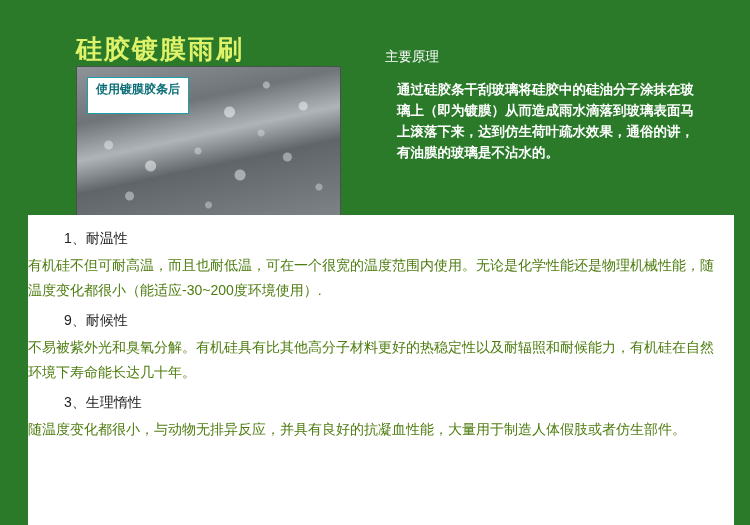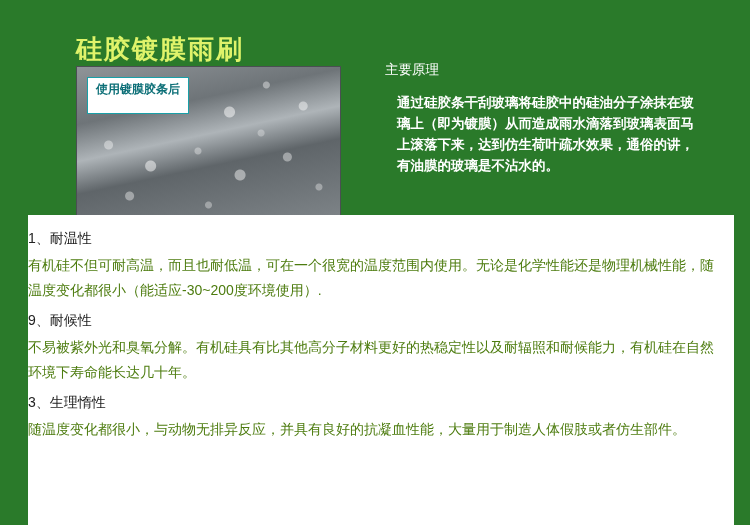--- a/index.html
+++ b/index.html
@@ -99,21 +99,21 @@
   .intro {
     position: absolute;
     left: 357px;
     top: 36px;
     width: 330px;
     color: #ffffff;
     font-size: 13.5px;
     line-height: 21px;
   }
   .intro-title {
-    margin: 13px 0 2px 0;
+    margin: 0 0 2px 0;
     font-size: 13.5px;
     font-weight: normal;
     color: #ffffff;
   }
   .intro-body {
     margin: 12px;
     font-weight: bold;
   }
   .body {
     position: absolute;
@@ -127,20 +127,21 @@
   }
   .sec {
     margin: 0 0 0 0;
   }
   .sec-title {
     margin: 6px 0 4px 0;
     font-size: 14px;
     font-weight: normal;
     color: #222222;
     line-height: 22px;
+    padding-left: 36px;
   }
   .sec-text {
     margin: 0 0 6px 0;
     font-size: 14px;
     color: #4d7c0f;
     line-height: 25px;
   }
 </style>
 </head>
 <body>

